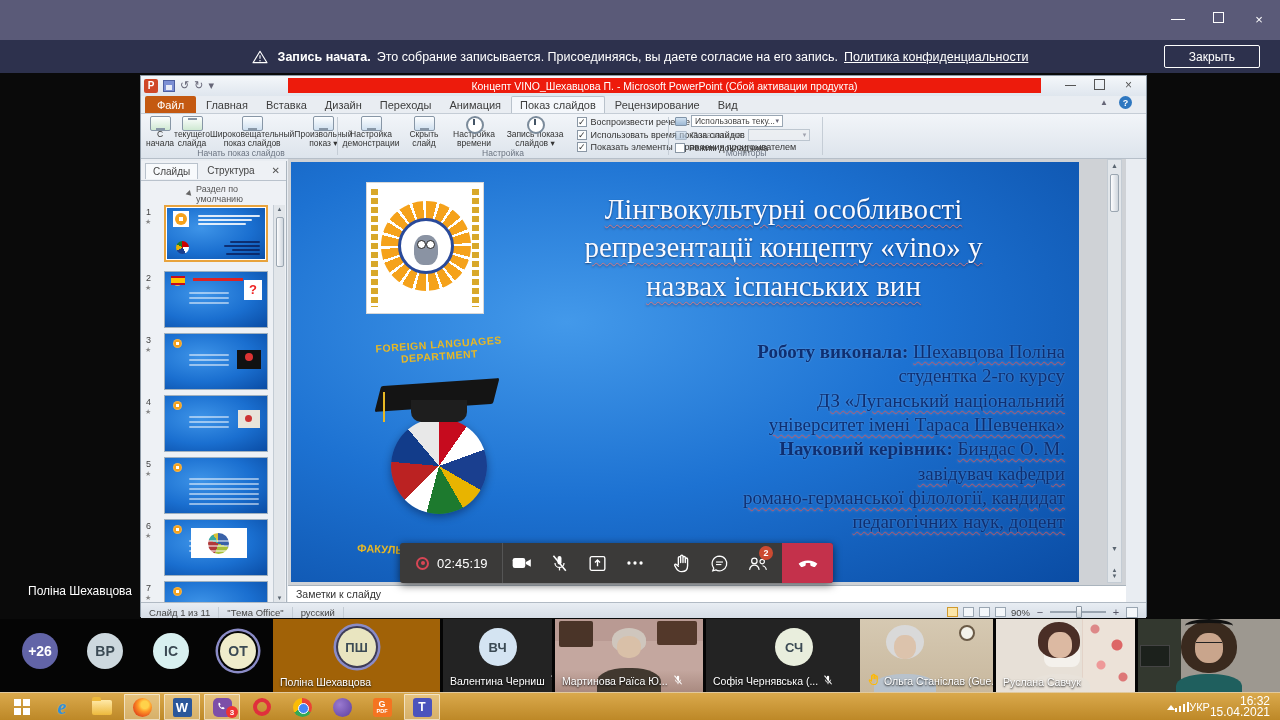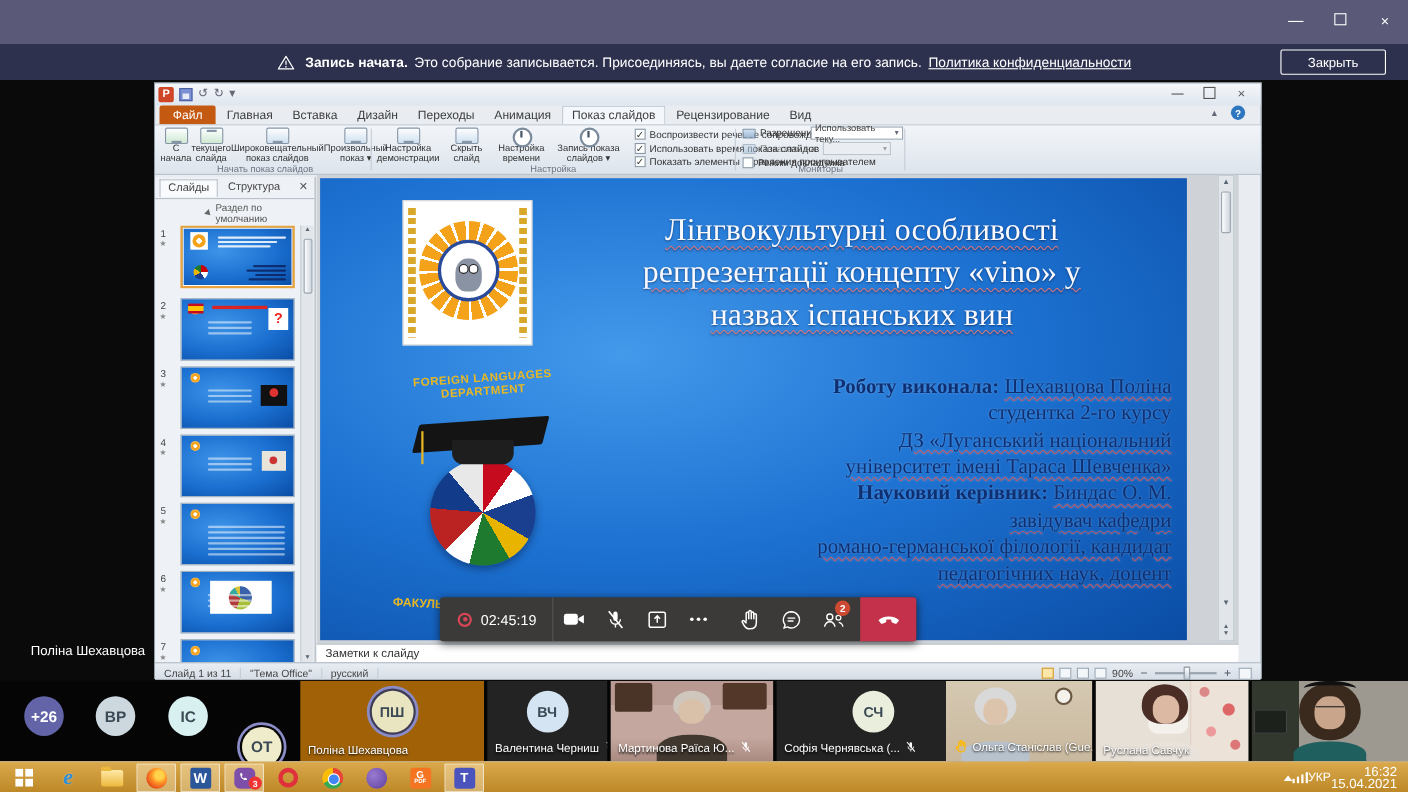--- a/index.html
+++ b/index.html
@@ -161,21 +161,21 @@
   .recdot::after { content:""; position:absolute; left:2.5px; top:2.5px; width:4px; height:4px; border-radius:50%; background:#d74655; }
   .rectime { color:#fff; font-size:13px; }
   .mb-sep { width:1px; height:40px; background:#555; }
   .mb-btn { width:41px; height:40px; display:flex; align-items:center; justify-content:center; cursor:pointer; position:relative; }
   .ppl-badge { position:absolute; top:3px; right:3px; min-width:14px; height:14px; border-radius:7px; background:#cc4a31; color:#fff; font-size:9px; font-weight:bold; display:flex; align-items:center; justify-content:center; padding:0 3px; }
   .hangup { width:55px; height:40px; background:#c4314b; border-radius:0 3px 3px 0; display:flex; align-items:center; justify-content:center; margin-left:6px; cursor:pointer; }
 
   
   .strip { position:absolute; left:0; top:619px; width:1280px; height:73px; background:#050505; }
   .p-circle { position:absolute; top:14px; width:36px; height:36px; border-radius:50%; display:flex; align-items:center; justify-content:center; font-size:14px; font-weight:bold; color:#3b4a54; cursor:pointer; }
-  .p-circle.speaking { box-shadow:0 0 0 2px #050505, 0 0 0 4.5px #8b8cc7;margin-top:28px; }
+  .p-circle.speaking { box-shadow:0 0 0 2px #050505, 0 0 0 4.5px #8b8cc7; }
   .p-tile { position:absolute; top:0; height:73px; background:#232323; overflow:hidden; cursor:pointer; }
   .p-av { position:absolute; left:50%; top:9px; transform:translateX(-50%); width:38px; height:38px; border-radius:50%; display:flex; align-items:center; justify-content:center; font-size:13px; font-weight:bold; color:#3b4a54; }
   .p-av.speaking { box-shadow:0 0 0 2px #3e3c55, 0 0 0 4.5px #8b8cc7; }
   .p-name { position:absolute; left:7px; bottom:4px; display:flex; align-items:center; gap:4px; color:#fff; font-size:10.5px; text-shadow:0 1px 2px #000; white-space:nowrap; }
   .vwrap { position:absolute; inset:0; }
   .vp { position:absolute; }
   
   .v1 { background:linear-gradient(#b99a93 0 30%, #c4a79f 30% 70%, #a98a80 100%); }
   .v1 .cab1 { left:4px; top:2px; width:34px; height:26px; background:#4a3428; border-radius:2px; }
   .v1 .cab2 { right:6px; top:2px; width:40px; height:24px; background:#53382a; border-radius:2px; }
@@ -262,20 +262,21 @@
 
     <div class="ppt">
       <div class="ppt-tb">
         <div class="qa">
           <div class="qa-logo">P</div>
           <div class="qa-save"></div>
           <span class="qa-glyph">↺</span>
           <span class="qa-glyph">↻</span>
           <span class="qa-glyph">▾</span>
         </div>
+        <div class="ppt-title">Концепт VINO_Шехавцова П.  -  Microsoft PowerPoint (Сбой активации продукта)</div>
         <div class="ppt-winctl">
           <div class="pwc pwc-min"></div>
           <div class="pwc pwc-max"></div>
           <div class="pwc">×</div>
         </div>
       </div>
       <div class="ribbon-collapse">▲</div>
       <div class="help-btn">?</div>
 
       <div class="tabs" id="tabs">
@@ -346,21 +347,21 @@
               </div>
             </div>
           <div class="rg-label">Настройка</div>
         </div>
         <div class="rgroup" id="rg3" style="left:530px; width:150px; padding:2px 0 0 4px;">
           <div class="g3row">
             <div class="g3ic"></div>
             <span>Разрешение:</span>
           </div>
           <div class="g3row" style="margin-left:16px; margin-top:-13px;">
-            <div class="g3sel" style="margin-left:46px;">
+            <div class="g3sel" style="">
                 <span>Использовать теку...</span>
                 <span class="car">▾</span>
               </div>
           </div>
           <div class="g3row dis">
             <div class="g3ic"></div>
             <span>Показать на:</span>
             <div class="g3sel" style="width:62px;">
                 <span></span>
                 <span class="car">▾</span>

